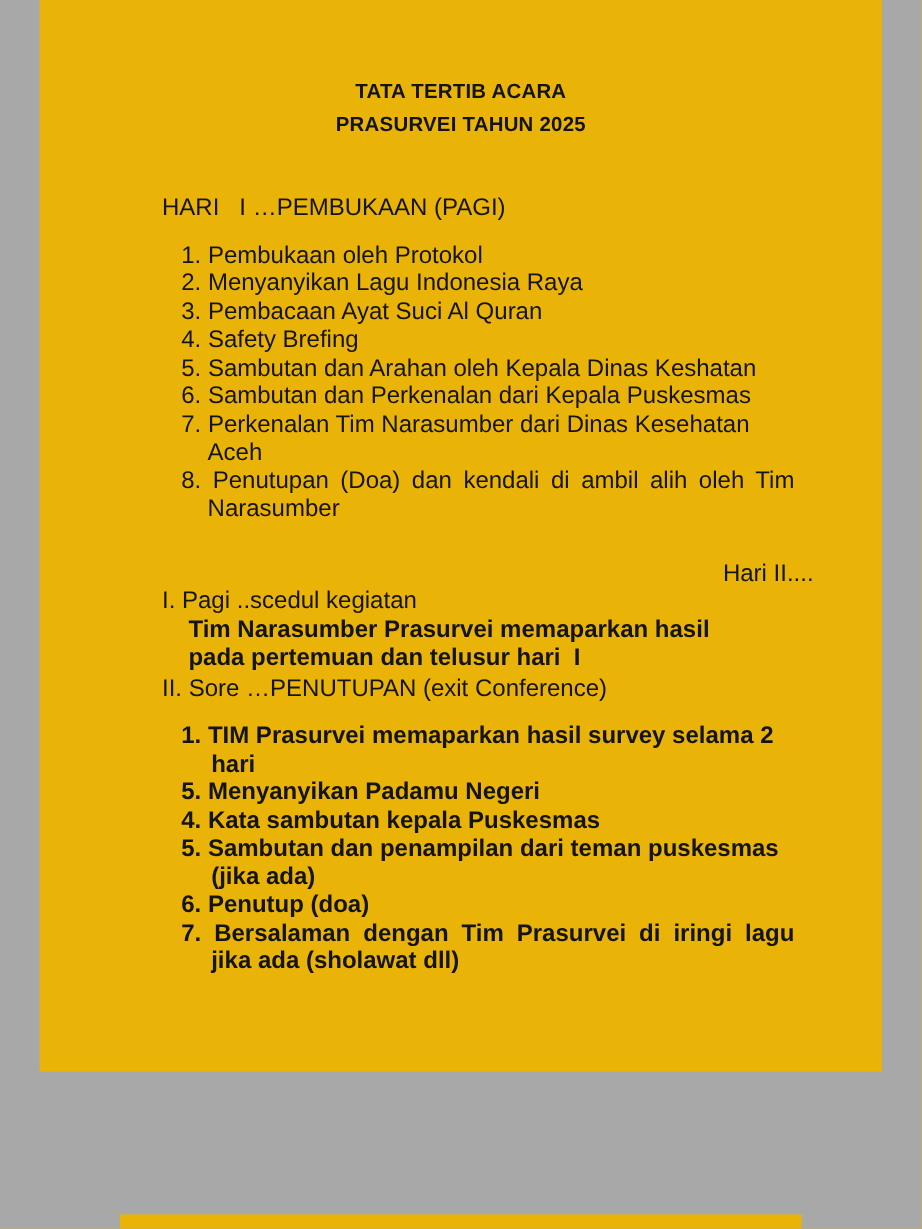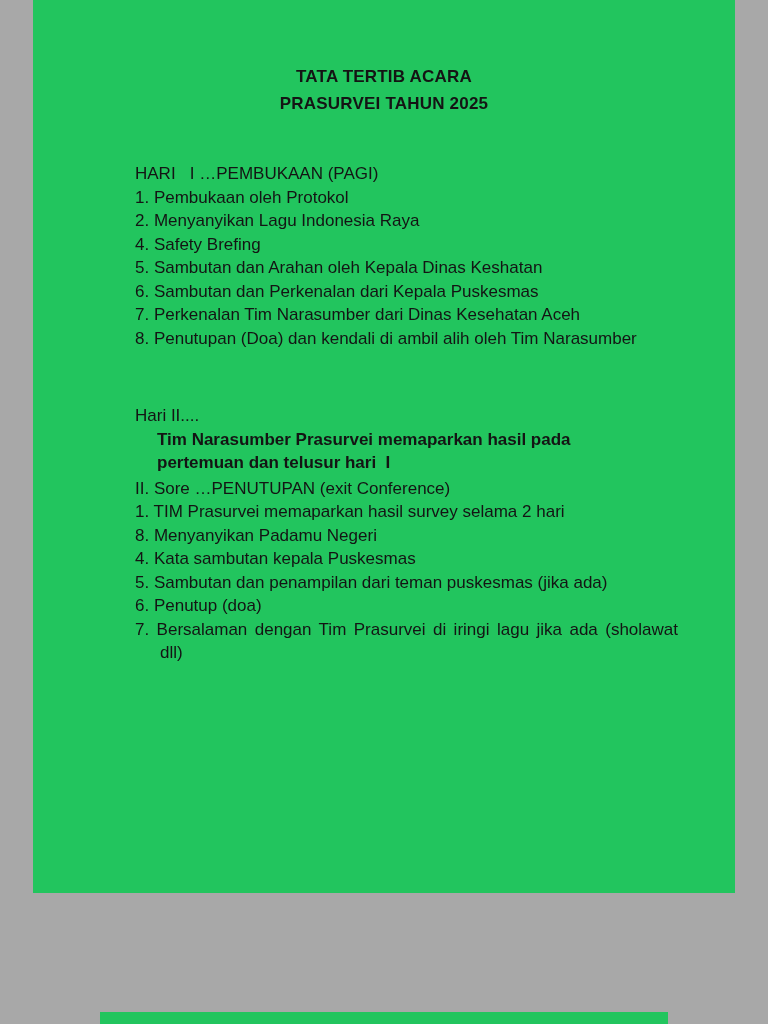--- a/index.html
+++ b/index.html
@@ -10,21 +10,21 @@
     width: 768px;
     height: 1024px;
     overflow: hidden;
     position: relative;
     background: #a8a8a8;
     font-family: "Liberation Sans", sans-serif;
     color: #141414;
   }
   .page {
     position: absolute;
-    background: #22c55e;
+    background: #eab308;
   }
   .page-1 {
     left: 33px;
     top: 0;
     width: 702px;
     height: 893px;
   }
   .page-2 {
     left: 100px;
     top: 1012px;
@@ -34,47 +34,49 @@
   .doc-title {
     padding-top: 63px;
     text-align: center;
     font-size: 17px;
     font-weight: 600;
     line-height: 27px;
     letter-spacing: 0.2px;
   }
   .content {
     margin: 45px 57px 0 102px;
-    font-size: 17px;
+    font-size: 20px;
     line-height: 23.5px;
   }
   .pre {
     white-space: pre-wrap;
   }
   ul.plain {
     list-style: none;
-    margin: 0;
+    margin: 16px;
     padding: 0;
   }
   .day1-list li {
     padding-left: 22px;
     text-indent: -22px;
   }
   .day2-list {
     margin-left: 16px;
   }
   .day2-list li {
     padding-left: 25px;
     text-indent: -25px;
+    font-weight: bold;
   }
   li.justify {
     text-align: justify;
   }
   .day2-heading {
-    margin-top: 54px;
+    margin-top: 30px;
+    text-align: right;
   }
   .morning-body {
     padding-left: 22px;
     max-width: 470px;
     font-weight: bold;
   }
   .afternoon-heading {
     margin-top: 2px;
   }
 </style>
@@ -90,37 +92,39 @@
       <div>PRASURVEI TAHUN 2025</div>
     </div>
 
     <div class="content">
 
       <div class="pre">HARI   I …PEMBUKAAN (PAGI)</div>
 
       <ul class="plain day1-list">
         <li>1. Pembukaan oleh Protokol</li>
         <li>2. Menyanyikan Lagu Indonesia Raya</li>
+        <li>3. Pembacaan Ayat Suci Al Quran</li>
         <li>4. Safety Brefing</li>
         <li>5. Sambutan dan Arahan oleh Kepala Dinas Keshatan</li>
         <li>6. Sambutan dan Perkenalan dari Kepala Puskesmas</li>
         <li>7. Perkenalan Tim Narasumber dari Dinas Kesehatan Aceh</li>
         <li class="justify">8. Penutupan (Doa) dan kendali di ambil alih oleh Tim Narasumber</li>
       </ul>
 
       <div class="day2-heading">Hari II....</div>
 
+      <div>I. Pagi ..scedul kegiatan</div>
 
       <div class="morning-body pre">Tim Narasumber Prasurvei memaparkan hasil pada pertemuan dan telusur hari  I</div>
 
       <div class="afternoon-heading pre">II. Sore …PENUTUPAN (exit Conference)</div>
 
       <ul class="plain day2-list">
         <li>1. TIM Prasurvei memaparkan hasil survey selama 2 hari</li>
-        <li>8. Menyanyikan Padamu Negeri</li>
+        <li>5. Menyanyikan Padamu Negeri</li>
         <li>4. Kata sambutan kepala Puskesmas</li>
         <li>5. Sambutan dan penampilan dari teman puskesmas (jika ada)</li>
         <li>6. Penutup (doa)</li>
         <li class="justify">7. Bersalaman dengan Tim Prasurvei di iringi lagu jika ada (sholawat dll)</li>
       </ul>
 
     </div>
   </div>
 
   <div class="page page-2"></div>

